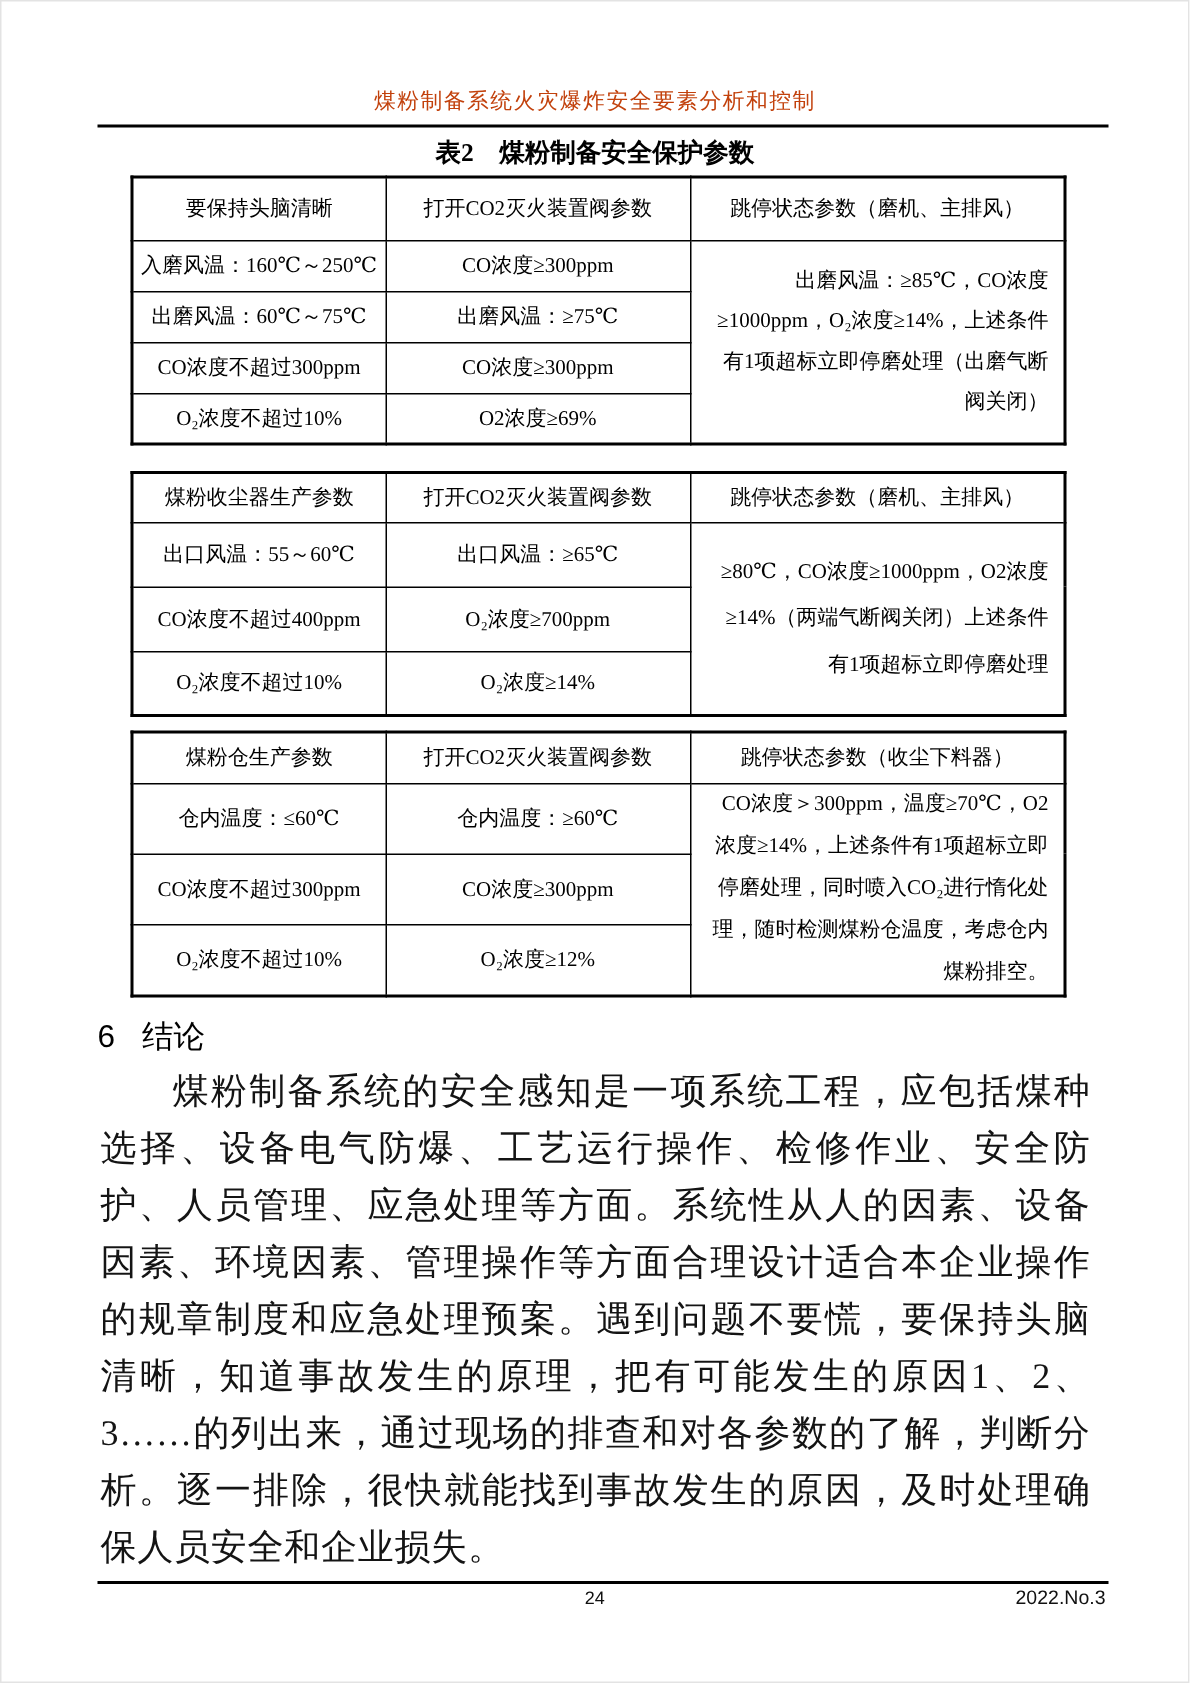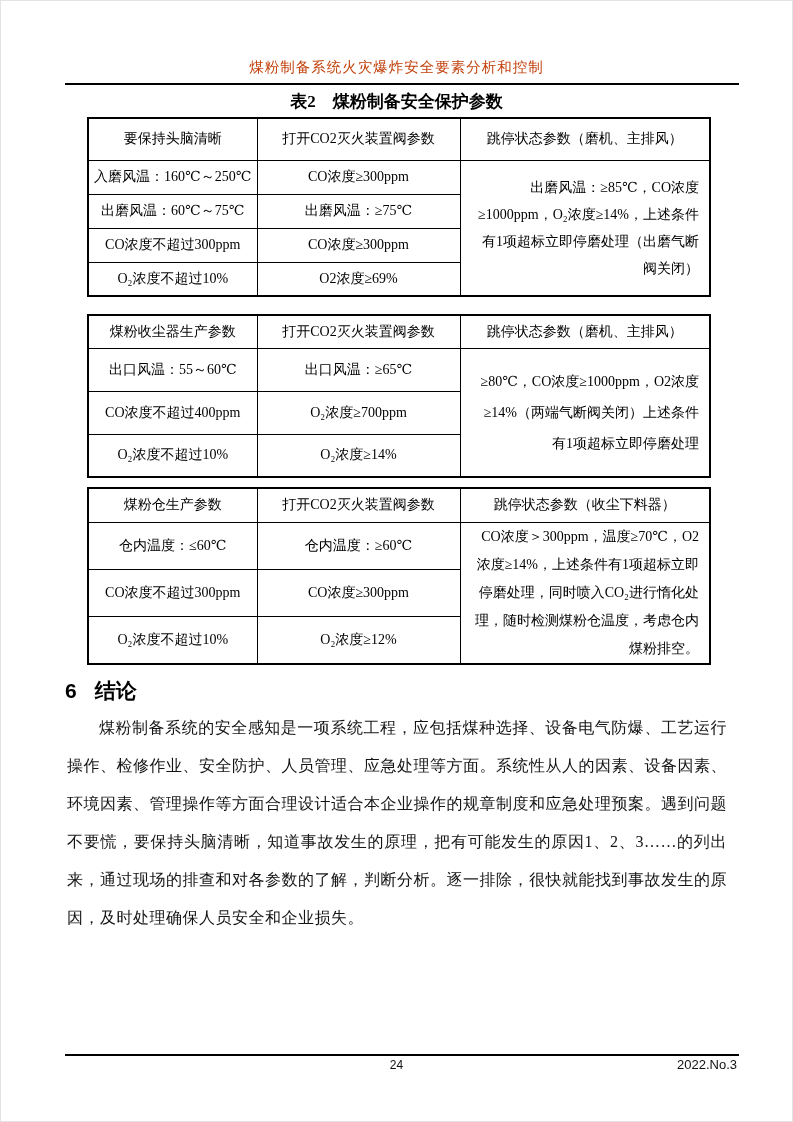--- a/index.html
+++ b/index.html
@@ -41,26 +41,26 @@
   }
   table.ptable td.merged {
     text-align: right; padding: 0 10px;
   }
   table.t1 td.merged { line-height: 27px; }
   table.t2 td.merged { line-height: 31px; }
   table.t3 td.merged { line-height: 28px; padding-left: 12px; }
   .section-heading {
     position: absolute; top: 676px; left: 64px; margin: 0;
     font-family: "Liberation Sans", "DejaVu Sans", sans-serif;
-    font-size: 21px; font-weight: bold; color: #000;
+    font-size: 21px; font-weight: normal; color: #000;
   }
   .section-heading .num { margin-right: 18px; }
   .body-text {
     position: absolute; top: 708px; left: 66px; width: 660px;
-    font-size: 16px; line-height: 38px; letter-spacing: 0.5px;
+    font-size: 24px; line-height: 38px; letter-spacing: 0.5px;
     text-align: justify; color: #141414;
   }
   .body-text p { margin: 0; text-indent: 2em; }
   .foot-rule {
     position: absolute; top: 1053px; left: 64px; width: 674px;
     border-top: 2px solid #000; height: 0;
   }
   .page-number {
     position: absolute; top: 1057px; left: 0; width: 100%;
     text-align: center; font-size: 12px;

